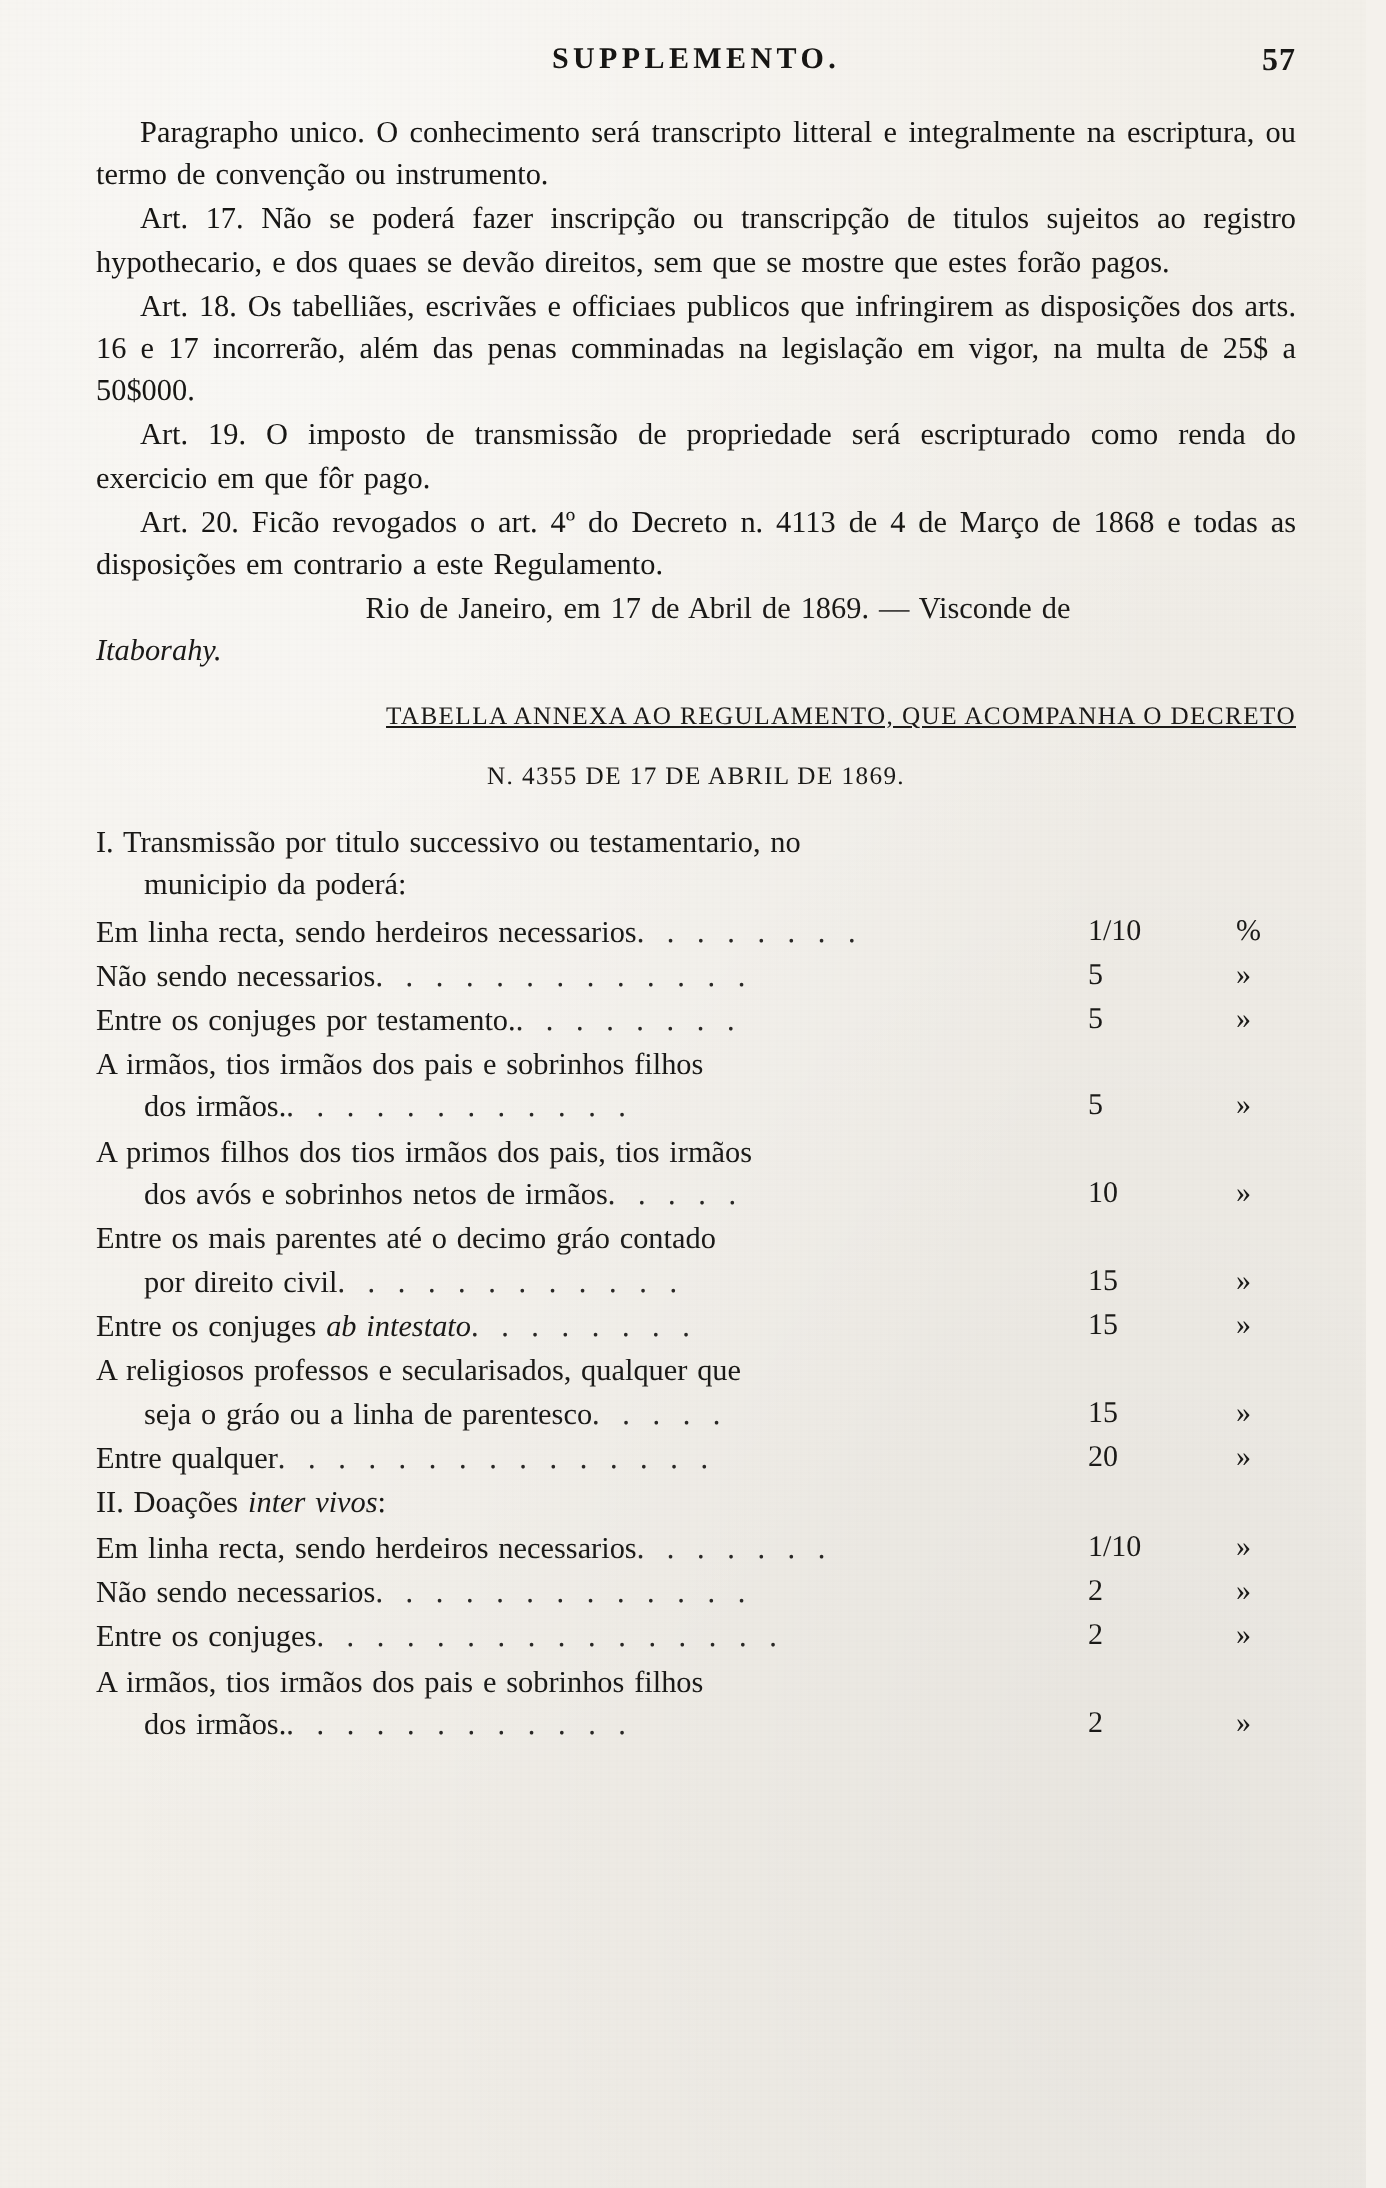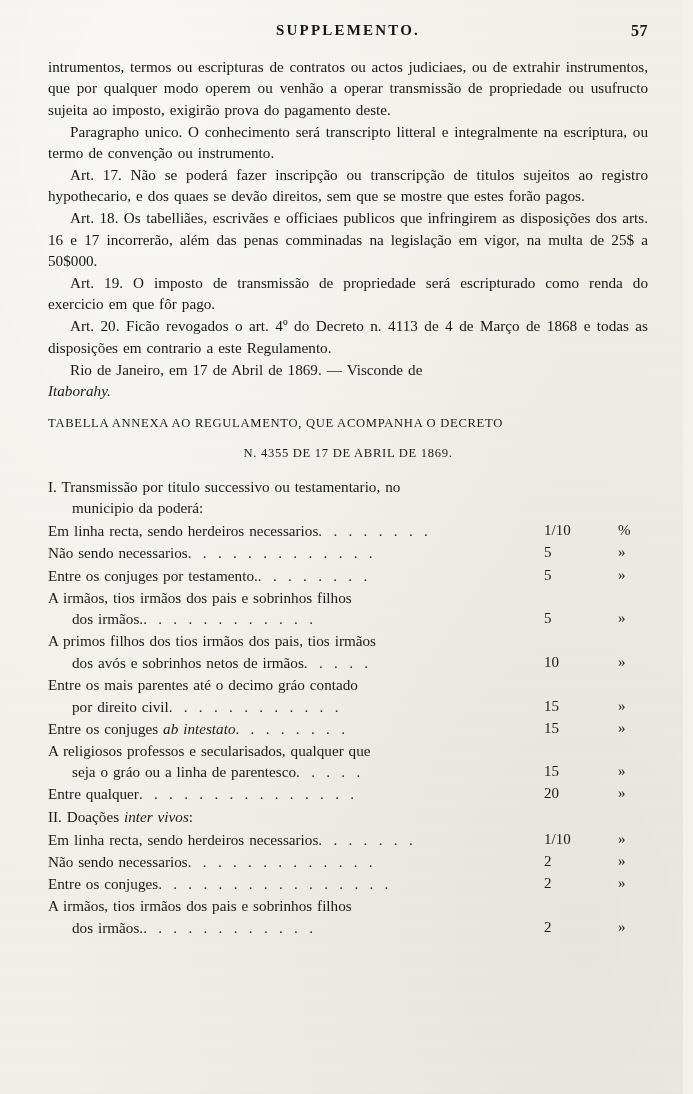--- a/index.html
+++ b/index.html
@@ -77,40 +77,40 @@
     color: #181715;
   }
   .para.indent {
     text-indent: 22px;
   }
 
   .sig {
     font-size: 15.2px;
     line-height: 21.4px;
     margin: 0;
-    text-align: left;
+    text-align: center;
     word-spacing: 1.2px;
   }
   .sig-line2 {
     font-style: italic;
     font-size: 15.2px;
     line-height: 21.4px;
     margin: 0 0 12px 0;
   }
 
   
   .tab-caption {
     margin-top: 12px;
     margin-bottom: 14px;
     font-size: 12.6px;
     letter-spacing: 0.7px;
     line-height: 18px;
     text-align: center;
   }
-  .tab-caption .l1 { display: block; text-align: left; }
+  .tab-caption .l1 { display: block; text-align: right; text-decoration: underline; }
   .tab-caption .l2 { display: block; text-align: center; margin-top: 12px; }
 
   
   .section-head {
     font-size: 15.2px;
     line-height: 21.4px;
     margin: 0 0 2px 0;
     word-spacing: 1.1px;
   }
   .section-head .sub {
@@ -171,21 +171,20 @@
 <body>
 
 <div class="page">
   <div class="content">
 
     <div class="runhead">
       <div class="runhead-title">SUPPLEMENTO.</div>
       <div class="runhead-folio">57</div>
     </div>
 
-    <p class="para">intrumentos, termos ou escripturas de contratos ou actos judiciaes, ou de extrahir instrumentos, que por qualquer modo operem ou venhão a operar transmissão de propriedade ou usufructo sujeita ao imposto, exigirão prova do pagamento deste.</p>
     <p class="para indent">Paragrapho unico. O conhecimento será transcripto litteral e integralmente na escriptura, ou termo de convenção ou instrumento.</p>
     <p class="para indent">Art. 17. Não se poderá fazer inscripção ou transcripção de titulos sujeitos ao registro hypothecario, e dos quaes se devão direitos, sem que se mostre que estes forão pagos.</p>
     <p class="para indent">Art. 18. Os tabelliães, escrivães e officiaes publicos que infringirem as disposições dos arts. 16 e 17 incorrerão, além das penas comminadas na legislação em vigor, na multa de 25$ a 50$000.</p>
     <p class="para indent">Art. 19. O imposto de transmissão de propriedade será escripturado como renda do exercicio em que fôr pago.</p>
     <p class="para indent">Art. 20. Ficão revogados o art. 4º do Decreto n. 4113 de 4 de Março de 1868 e todas as disposições em contrario a este Regulamento.</p>
 
     <p class="sig" style="text-indent:22px;">
       <span>Rio de Janeiro, em 17 de Abril de 1869. — </span><span class="it">Visconde de</span>
     </p>
     <p class="sig-line2">Itaborahy.</p>

